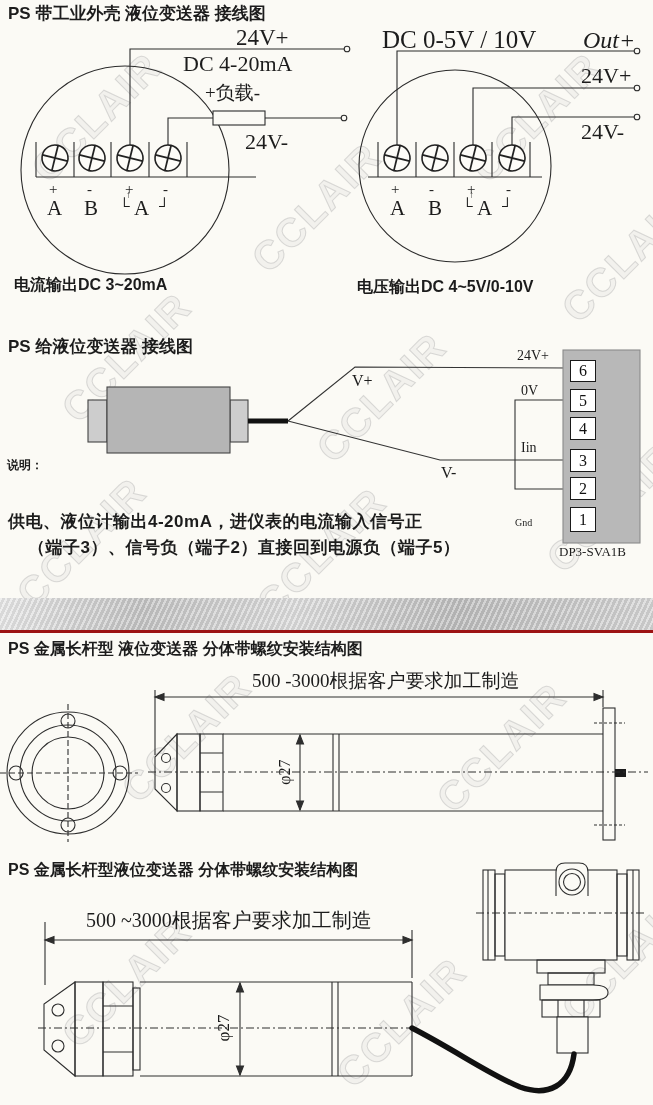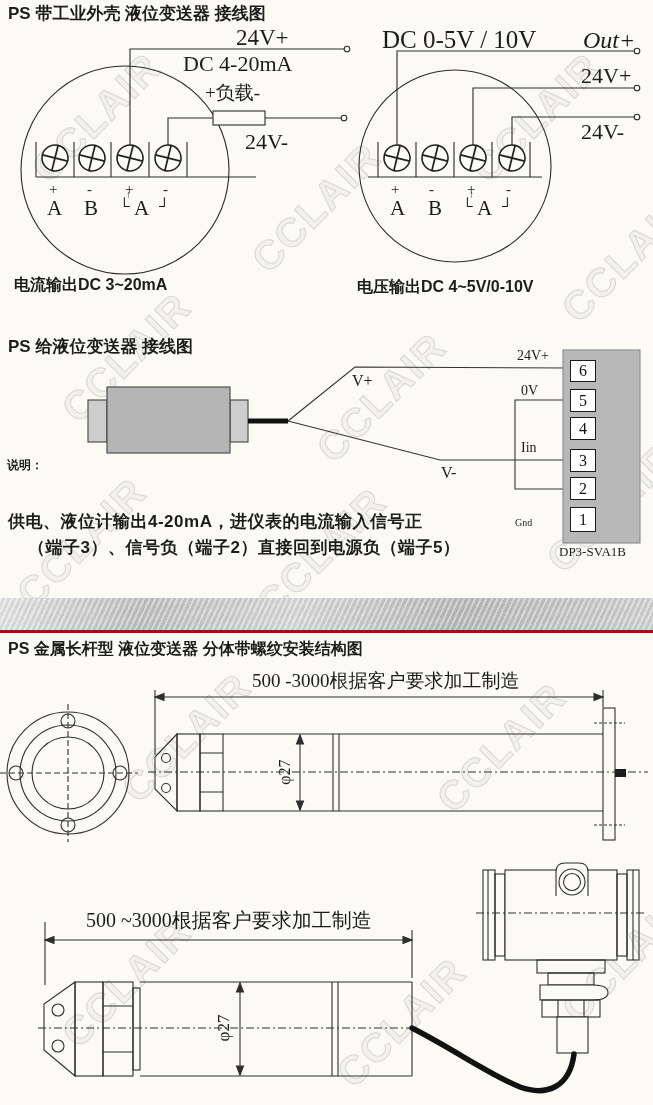--- a/index.html
+++ b/index.html
@@ -244,16 +244,17 @@
   <div class="lbl sansb" style="left:8px;top:539px;font-size:17px;letter-spacing:0.5px;margin-left:20px;">（端子3）、信号负（端子2）直接回到电源负（端子5）</div>
 
   <div class="banner">
     <div class="banner-stripes"></div>
   </div>
 
   <div class="lbl sansb" style="left:8px;top:640px;font-size:16px;">PS 金属长杆型 液位变送器 分体带螺纹安装结构图</div>
   <div class="lbl serif" style="left:252px;top:671px;font-size:19px;">500 -3000根据客户要求加工制造</div>
   <div class="lbl serif rot90" style="left:269px;top:757px;width:44px;height:30px;font-size:16px;text-align:center;">φ27</div>
 
+  <div class="lbl sansb" style="left:8px;top:861px;font-size:16px;">PS 金属长杆型液位变送器 分体带螺纹安装结构图</div>
   <div class="lbl serif" style="left:86px;top:909px;font-size:20px;text-align:right;">500 ~3000根据客户要求加工制造</div>
   <div class="lbl serif rot90" style="left:208px;top:1013px;width:44px;height:30px;font-size:17px;text-align:center;">φ27</div>
 
 </div>
 
 </body></html>

